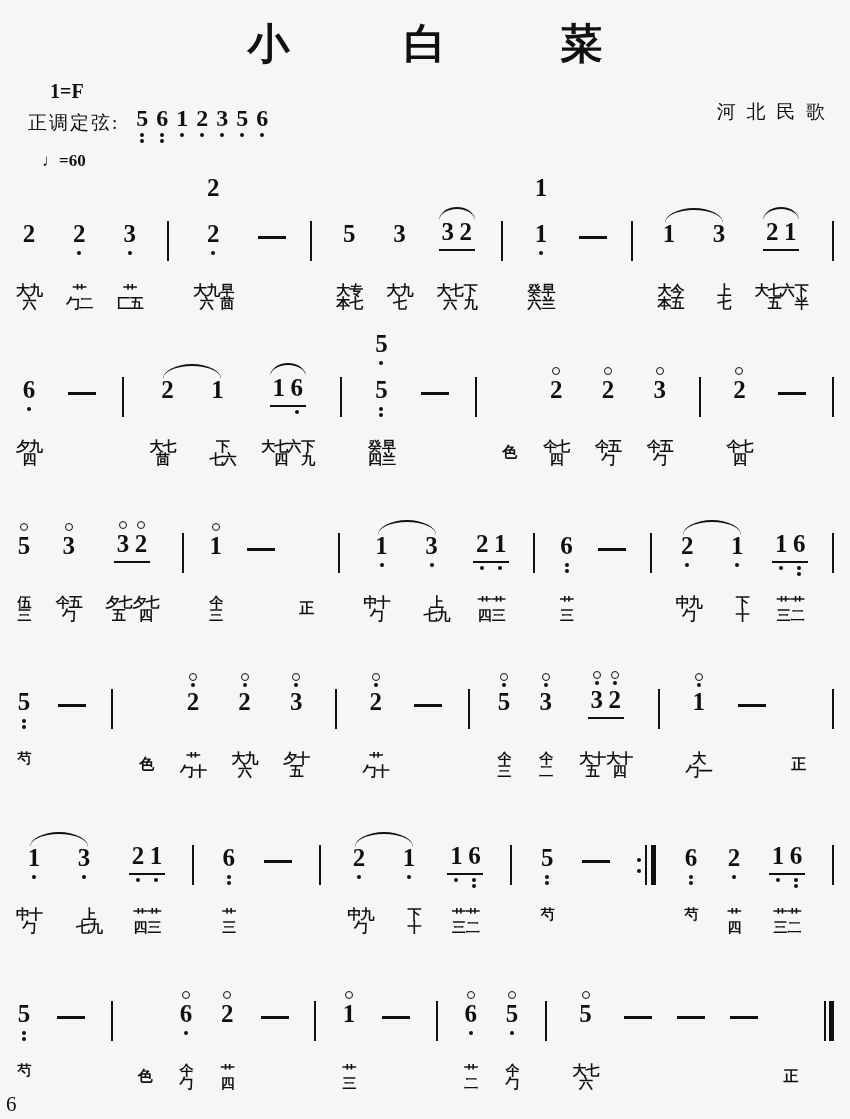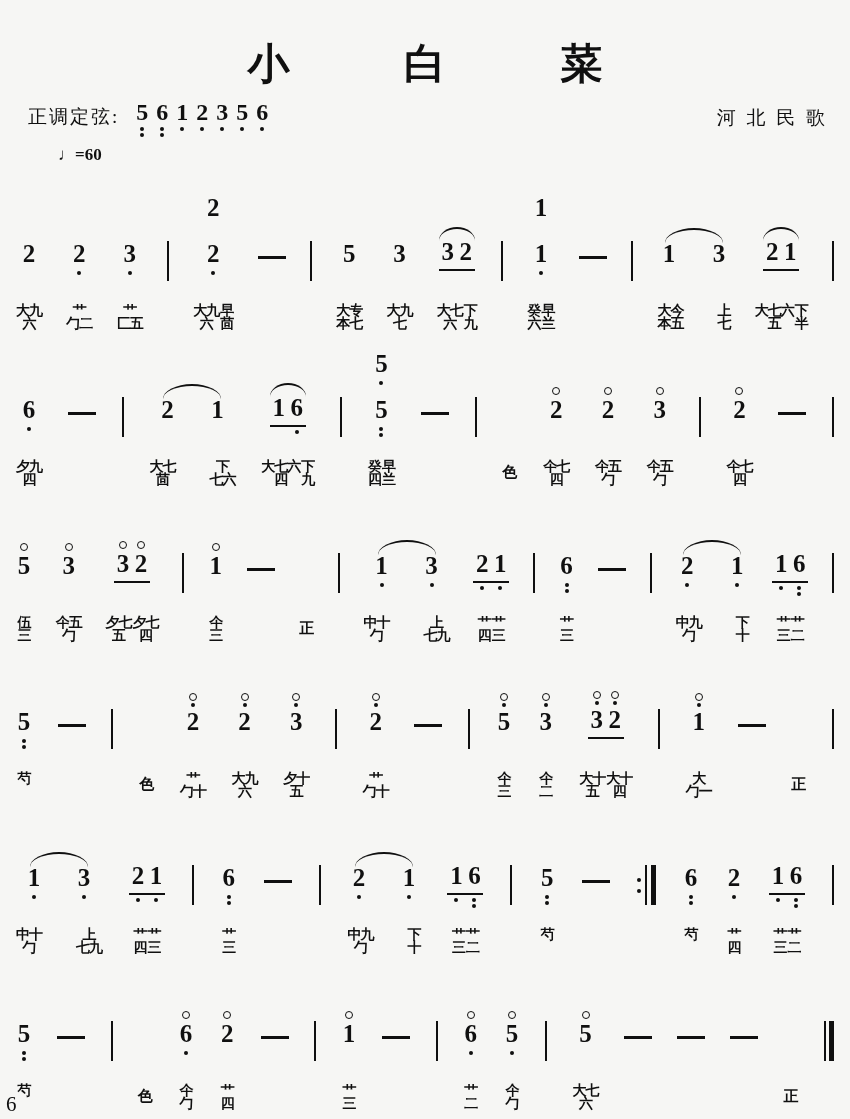--- a/index.html
+++ b/index.html
@@ -4,33 +4,33 @@
 <style>
   html,body{margin:0;padding:0;}
   body{
     width:850px;height:1119px;
     background:#f6f6f4;color:#101010;
     font-family:"Liberation Serif",serif;
     position:relative;overflow:hidden;
   }
   
   .title{
-    text-align:center;margin-top:36px;height:54px;
+    text-align:center;margin-top:16px;height:54px;
     font-size:42px;font-weight:700;letter-spacing:52px;text-indent:52px;
     font-family:"Liberation Serif","DejaVu Sans",serif;
   }
   .meta{position:relative;height:106px;margin-top:10px;padding:0 28px;}
   .key-sig{font-size:20px;font-weight:700;margin-left:22px;font-family:"Liberation Serif",serif;}
   .tuning-line{display:flex;align-items:flex-start;margin-top:3px;font-size:19px;gap:7px;}
   .tuning-label{letter-spacing:2px;padding-top:4px;}
   .tuning-digits{display:flex;margin-left:6px;}
   .tun-d{display:flex;flex-direction:column;align-items:center;width:20px;}
   .tun-d .dg{font-size:24px;font-weight:700;line-height:24px;font-family:"Liberation Serif",serif;}
-  .tempo{font-size:17px;margin-top:3px;margin-left:30px;font-weight:700;}
-  .credits{position:absolute;right:22px;top:2px;text-align:right;font-size:19px;line-height:31px;letter-spacing:3px;}
+  .tempo{font-size:17px;margin-top:3px;margin-left:14px;font-weight:700;}
+  .credits{position:absolute;right:22px;top:16px;text-align:right;font-size:19px;line-height:31px;letter-spacing:3px;}
   
   #systems{padding:0 16px;margin-top:6px;}
   .system{display:flex;justify-content:space-between;align-items:flex-end;margin-bottom:27px;min-height:128px;}
   .tok{display:flex;flex-direction:column;align-items:center;}
   .nrow{height:74px;display:flex;align-items:flex-end;justify-content:center;position:relative;}
   .trow{min-height:50px;margin-top:5px;display:flex;align-items:flex-start;justify-content:center;gap:2px;}
   
   .note{display:flex;flex-direction:column;align-items:center;min-width:16px;}
   .above{display:flex;flex-direction:column;align-items:center;justify-content:flex-end;min-height:0;}
   .digit{font-size:25px;font-weight:700;line-height:28px;height:28px;font-family:"Liberation Serif",serif;}
@@ -72,20 +72,21 @@
   .marker-txt{font-size:15px;font-weight:700;}
   
   .pageno{position:absolute;left:6px;bottom:2px;font-size:21px;font-family:"Liberation Serif",serif;}
 </style>
 </head>
 <body>
 
 <div class="title">小 白 菜</div>
 
 <div class="meta">
+  <div class="key-sig">1=F</div>
   <div class="tuning-line">
     <span class="tuning-label">正调定弦:</span>
     <span class="tuning-digits" id="tuning-digits">
         <span class="tun-d">
           <span class="dg">5</span>
           <span class="below">
             <span class="dot"></span>
             <span class="dot"></span>
           </span>
         </span>

